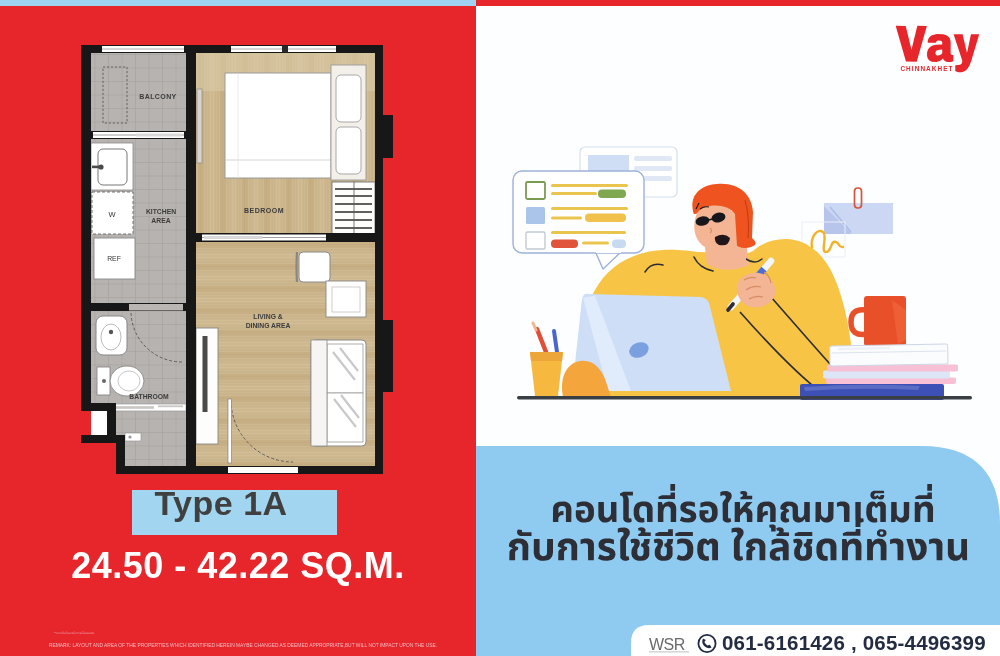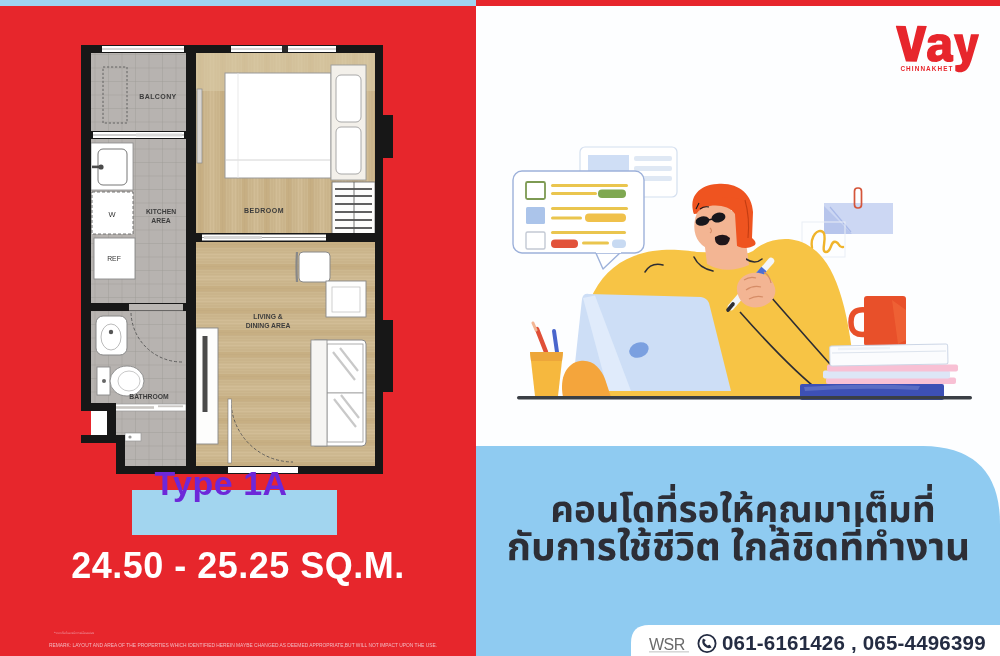--- a/index.html
+++ b/index.html
@@ -193,23 +193,23 @@
 <path d="M202,237.5 H326" stroke="#888" stroke-width="0.8"></path>
 <rect x="204" y="236" width="58" height="3" fill="#d9d9d9"></rect>
 
 <rect x="129" y="304" width="54" height="6.5" fill="#bab6b3"></rect>
 
 <rect x="228" y="467" width="70" height="6" fill="#fff"></rect>
 </g>
 </svg>
 
 <div class="abs" style="left:132px;top:490px;width:205px;height:45px;background:#a2d5ef;"></div>
-<div class="abs" style="left:132px;top:464px;width:178px;height:40px;text-align:center;font-size:34px;font-weight:bold;color:#6d28d9;letter-spacing:0.5px;">Type 1A</div>
-
-<div class="abs" style="left:0;top:545px;width:476px;text-align:center;font-size:36px;font-weight:bold;color:#ffffff;letter-spacing:0.5px;">24.50 - 25.25 SQ.M.</div>
+<div class="abs" style="left:132px;top:484px;width:178px;height:40px;text-align:center;font-size:34px;font-weight:bold;color:#404040;letter-spacing:0.5px;">Type 1A</div>
+
+<div class="abs" style="left:0;top:545px;width:476px;text-align:center;font-size:36px;font-weight:bold;color:#ffffff;letter-spacing:0.5px;">24.50 - 42.22 SQ.M.</div>
 
 <svg class="abs" style="left:0;top:0" width="476" height="656" viewBox="0 0 476 656">
 <path d="M1027.0,35.5 1019.5,35.0 1020.0,19.5 1027.5,20.0 1027.0,35.5Z M339.0,41.5 331.5,41.0 332.0,25.5 339.5,26.0 339.0,41.5Z M461.0,57.5 432.0,57.5 430.5,53.0 437.0,50.5 439.5,45.0 433.0,44.5 430.5,39.0 436.0,36.5 444.0,37.5 447.5,42.0 446.5,49.0 461.0,49.5 461.0,57.5Z M733.0,57.5 692.0,57.5 691.5,53.0 699.0,49.5 725.0,49.5 726.0,41.5 733.0,41.5 733.0,57.5Z M1027.0,57.5 986.0,57.5 985.5,53.0 993.0,49.5 1019.0,49.5 1020.0,41.5 1027.0,41.5 1027.0,57.5Z M56.0,89.5 47.0,72.5 39.0,89.5 31.0,85.5 41.5,69.0 23.5,67.0 25.0,58.5 43.5,63.0 42.0,44.5 51.5,45.0 50.0,63.5 69.5,59.0 70.0,67.5 52.5,69.0 63.5,84.0 56.0,89.5Z M956.0,121.5 937.0,119.5 929.5,112.0 927.5,105.0 927.5,66.0 936.5,66.0 937.5,108.0 944.0,113.5 956.0,113.5 962.5,106.0 962.5,47.0 971.0,45.5 971.5,107.0 964.0,118.5 956.0,121.5Z M1250.0,121.5 1231.0,119.5 1223.5,112.0 1221.5,105.0 1221.5,66.0 1230.5,66.0 1231.5,108.0 1238.0,113.5 1250.0,113.5 1256.5,106.0 1256.5,47.0 1265.0,45.5 1265.5,107.0 1258.0,118.5 1250.0,121.5Z M339.0,57.5 298.0,57.5 297.5,53.0 305.0,49.5 339.0,49.5 339.0,57.5Z M104.0,121.5 91.0,121.5 78.5,117.0 81.0,110.5 100.0,114.5 107.0,112.5 110.5,108.0 110.5,104.0 106.0,99.5 86.0,91.5 79.5,84.0 81.5,71.0 96.0,64.5 111.0,65.5 116.5,68.0 116.0,75.5 109.0,72.5 93.0,72.5 88.5,76.0 90.0,83.5 112.0,92.5 119.5,102.0 116.5,115.0 104.0,121.5Z M156.0,120.5 147.5,120.0 147.5,81.0 145.5,75.0 142.0,72.5 131.0,72.5 125.0,75.5 125.0,67.5 143.0,64.5 153.5,70.0 156.5,81.0 156.0,120.5Z M216.0,120.5 207.5,120.0 207.5,80.0 200.0,72.5 189.0,72.5 182.5,77.0 180.5,96.0 189.0,90.5 198.0,90.5 198.5,97.0 185.0,99.5 180.5,106.0 180.5,120.0 171.5,120.0 171.5,81.0 174.5,73.0 180.0,67.5 199.0,64.5 210.0,68.5 213.5,72.0 216.5,79.0 216.0,120.5Z M258.0,120.5 249.5,120.0 249.5,81.0 247.5,75.0 244.0,72.5 233.0,72.5 227.0,75.5 227.0,67.5 245.0,64.5 255.5,70.0 258.5,81.0 258.0,120.5Z M324.0,121.5 311.0,121.5 298.5,117.0 301.0,110.5 320.0,114.5 327.0,112.5 330.5,108.0 330.5,104.0 326.0,99.5 306.0,91.5 299.5,84.0 301.5,71.0 316.0,64.5 331.0,65.5 336.5,68.0 336.0,75.5 329.0,72.5 313.0,72.5 308.5,76.0 310.0,83.5 332.0,92.5 339.5,102.0 336.5,115.0 324.0,121.5Z M437.0,121.5 427.0,121.5 420.0,118.5 415.5,114.0 411.5,104.0 411.5,79.0 414.5,71.0 424.0,64.5 430.0,64.5 436.0,69.5 441.0,65.5 449.0,64.5 456.0,67.5 459.5,73.0 460.0,120.5 451.5,120.0 450.5,75.0 448.0,72.5 442.0,72.5 438.0,78.5 434.0,78.5 432.0,73.5 425.0,72.5 420.5,79.0 419.5,98.0 421.5,107.0 428.0,113.5 438.0,113.5 439.5,120.0 437.0,121.5Z M562.0,121.5 548.0,120.5 538.5,113.0 535.5,104.0 535.5,90.0 557.0,89.5 556.0,96.5 544.5,97.0 544.5,105.0 549.0,112.5 560.0,114.5 565.0,112.5 570.5,105.0 570.5,82.0 561.0,72.5 548.0,72.5 538.0,76.5 539.0,67.5 551.0,64.5 565.0,65.5 571.0,68.5 577.5,76.0 580.5,86.0 578.5,109.0 571.0,118.5 562.0,121.5Z M619.0,120.5 610.5,120.0 610.5,81.0 608.5,75.0 605.0,72.5 594.0,72.5 588.0,75.5 588.0,67.5 606.0,64.5 616.5,70.0 619.5,81.0 619.0,120.5Z M656.0,120.5 642.5,120.0 642.5,97.0 635.0,96.5 634.5,90.0 650.5,90.0 650.5,113.0 655.0,113.5 664.5,104.0 664.5,82.0 655.0,72.5 642.0,72.5 632.0,76.5 631.5,69.0 636.0,66.5 645.0,64.5 659.0,65.5 664.0,67.5 672.5,78.0 674.5,85.0 672.5,108.0 666.0,116.5 656.0,120.5Z M794.0,120.5 785.5,120.0 785.5,81.0 777.0,72.5 766.0,72.5 758.5,78.0 759.0,81.5 768.5,86.0 768.5,91.0 763.0,92.5 759.5,97.0 759.5,120.0 750.5,120.0 750.5,96.0 759.5,88.0 749.5,84.0 749.5,77.0 756.0,68.5 775.0,64.5 787.0,68.5 792.5,74.0 794.5,80.0 794.0,120.5Z M835.0,120.5 826.5,120.0 826.5,81.0 824.5,75.0 821.0,72.5 810.0,72.5 804.0,75.5 804.0,67.5 822.0,64.5 832.5,70.0 835.5,81.0 835.0,120.5Z M872.0,121.5 859.0,121.5 846.5,117.0 849.0,110.5 868.0,114.5 875.0,112.5 878.5,108.0 878.5,104.0 874.0,99.5 854.0,91.5 847.5,84.0 849.5,71.0 864.0,64.5 879.0,65.5 884.5,68.0 884.0,75.5 877.0,72.5 861.0,72.5 856.5,76.0 858.0,83.5 880.0,92.5 887.5,102.0 884.5,115.0 872.0,121.5Z M1009.0,121.5 995.0,120.5 987.5,115.0 985.5,110.0 986.5,99.0 995.0,90.5 1020.5,87.0 1020.5,79.0 1014.0,72.5 1000.0,72.5 989.5,76.0 990.0,68.5 1004.0,64.5 1022.0,67.5 1027.5,73.0 1029.5,79.0 1029.0,120.5 1020.5,120.0 1020.0,94.5 1005.0,95.5 999.0,97.5 994.5,103.0 994.5,109.0 999.0,113.5 1011.5,114.0 1012.5,120.0 1009.0,121.5Z M1303.0,121.5 1289.0,120.5 1281.5,115.0 1279.5,110.0 1280.5,99.0 1289.0,90.5 1314.5,87.0 1314.5,79.0 1308.0,72.5 1294.0,72.5 1283.5,76.0 1284.0,68.5 1298.0,64.5 1316.0,67.5 1321.5,73.0 1323.5,79.0 1323.0,120.5 1314.5,120.0 1314.0,94.5 1299.0,95.5 1293.0,97.5 1288.5,103.0 1288.5,109.0 1293.0,113.5 1305.5,114.0 1306.5,120.0 1303.0,121.5Z M290.0,121.5 280.0,120.5 275.5,116.0 276.0,65.5 284.5,67.0 284.5,113.0 292.5,114.0 293.5,119.0 290.0,121.5Z M383.0,121.5 370.0,120.5 361.0,112.5 359.0,120.5 352.5,120.0 353.0,65.5 361.5,66.0 361.5,103.0 364.5,109.0 371.0,113.5 381.0,113.5 386.5,109.0 387.5,67.0 396.5,66.0 396.5,109.0 390.0,118.5 383.0,121.5Z M500.0,121.5 487.0,120.5 477.5,111.0 477.0,65.5 485.5,66.0 485.5,105.0 492.0,113.5 503.0,113.5 509.5,108.0 512.5,98.0 512.5,66.0 521.5,67.0 521.5,120.0 514.0,120.5 513.0,112.5 509.0,117.5 500.0,121.5Z M720.0,121.5 707.0,120.5 698.0,112.5 696.0,120.5 689.5,120.0 690.0,65.5 698.5,66.0 698.5,103.0 701.5,109.0 708.0,113.5 718.0,113.5 723.5,109.0 724.5,67.0 733.5,66.0 733.5,109.0 727.0,118.5 720.0,121.5Z M916.0,121.5 906.0,120.5 901.5,116.0 902.0,65.5 910.5,67.0 910.5,113.0 918.5,114.0 919.5,119.0 916.0,121.5Z M1072.0,121.5 1056.0,120.5 1047.5,115.0 1044.5,108.0 1045.5,97.0 1053.5,91.0 1045.5,85.0 1044.5,75.0 1054.0,65.5 1069.5,67.0 1068.0,73.5 1058.0,72.5 1053.5,77.0 1053.5,83.0 1057.0,86.5 1067.5,89.0 1067.0,94.5 1060.0,94.5 1053.5,101.0 1054.5,109.0 1065.0,114.5 1077.0,111.5 1079.5,107.0 1079.5,67.0 1088.5,66.0 1088.5,108.0 1083.0,117.5 1072.0,121.5Z M1128.0,121.5 1115.0,120.5 1105.5,111.0 1105.0,65.5 1113.5,66.0 1113.5,105.0 1120.0,113.5 1131.0,113.5 1137.5,108.0 1140.5,98.0 1140.5,66.0 1149.5,67.0 1149.5,120.0 1142.0,120.5 1141.0,112.5 1137.0,117.5 1128.0,121.5Z M1183.0,121.5 1173.0,120.5 1168.5,116.0 1169.0,65.5 1177.5,67.0 1177.5,113.0 1185.5,114.0 1186.5,119.0 1183.0,121.5Z M1210.0,121.5 1200.0,120.5 1195.5,115.0 1196.0,65.5 1204.5,66.0 1204.5,112.0 1207.0,114.5 1212.5,114.0 1213.5,120.0 1210.0,121.5Z M1359.0,120.5 1349.0,120.5 1347.5,118.0 1332.0,65.5 1340.5,66.0 1356.0,112.5 1362.0,111.5 1367.5,106.0 1370.5,98.0 1370.5,84.0 1363.0,73.5 1353.0,73.5 1350.5,66.0 1367.0,66.5 1377.5,77.0 1379.5,83.0 1377.5,105.0 1369.0,116.5 1359.0,120.5Z" fill="#efa9b4" fill-rule="evenodd" transform="translate(54,631) scale(0.02952,0.02952) translate(-24,-20)"></path>
 </svg>
 
 <svg class="abs" style="left:0;top:0" width="476" height="656" viewBox="0 0 476 656">
     <text x="49" y="647" font-size="6" textLength="388" lengthAdjust="spacingAndGlyphs" fill="#f3bcc4" font-family="Liberation Sans">REMARK: LAYOUT AND AREA OF THE PROPERTIES WHICH IDENTIFIED HEREIN MAYBE CHANGED AS DEEMED APPROPRIATE,BUT WILL NOT IMPACT UPON THE USE.</text>
   </svg>
 
 <svg class="abs" style="left:476px;top:0" width="524" height="656" viewBox="476 0 524 656">

